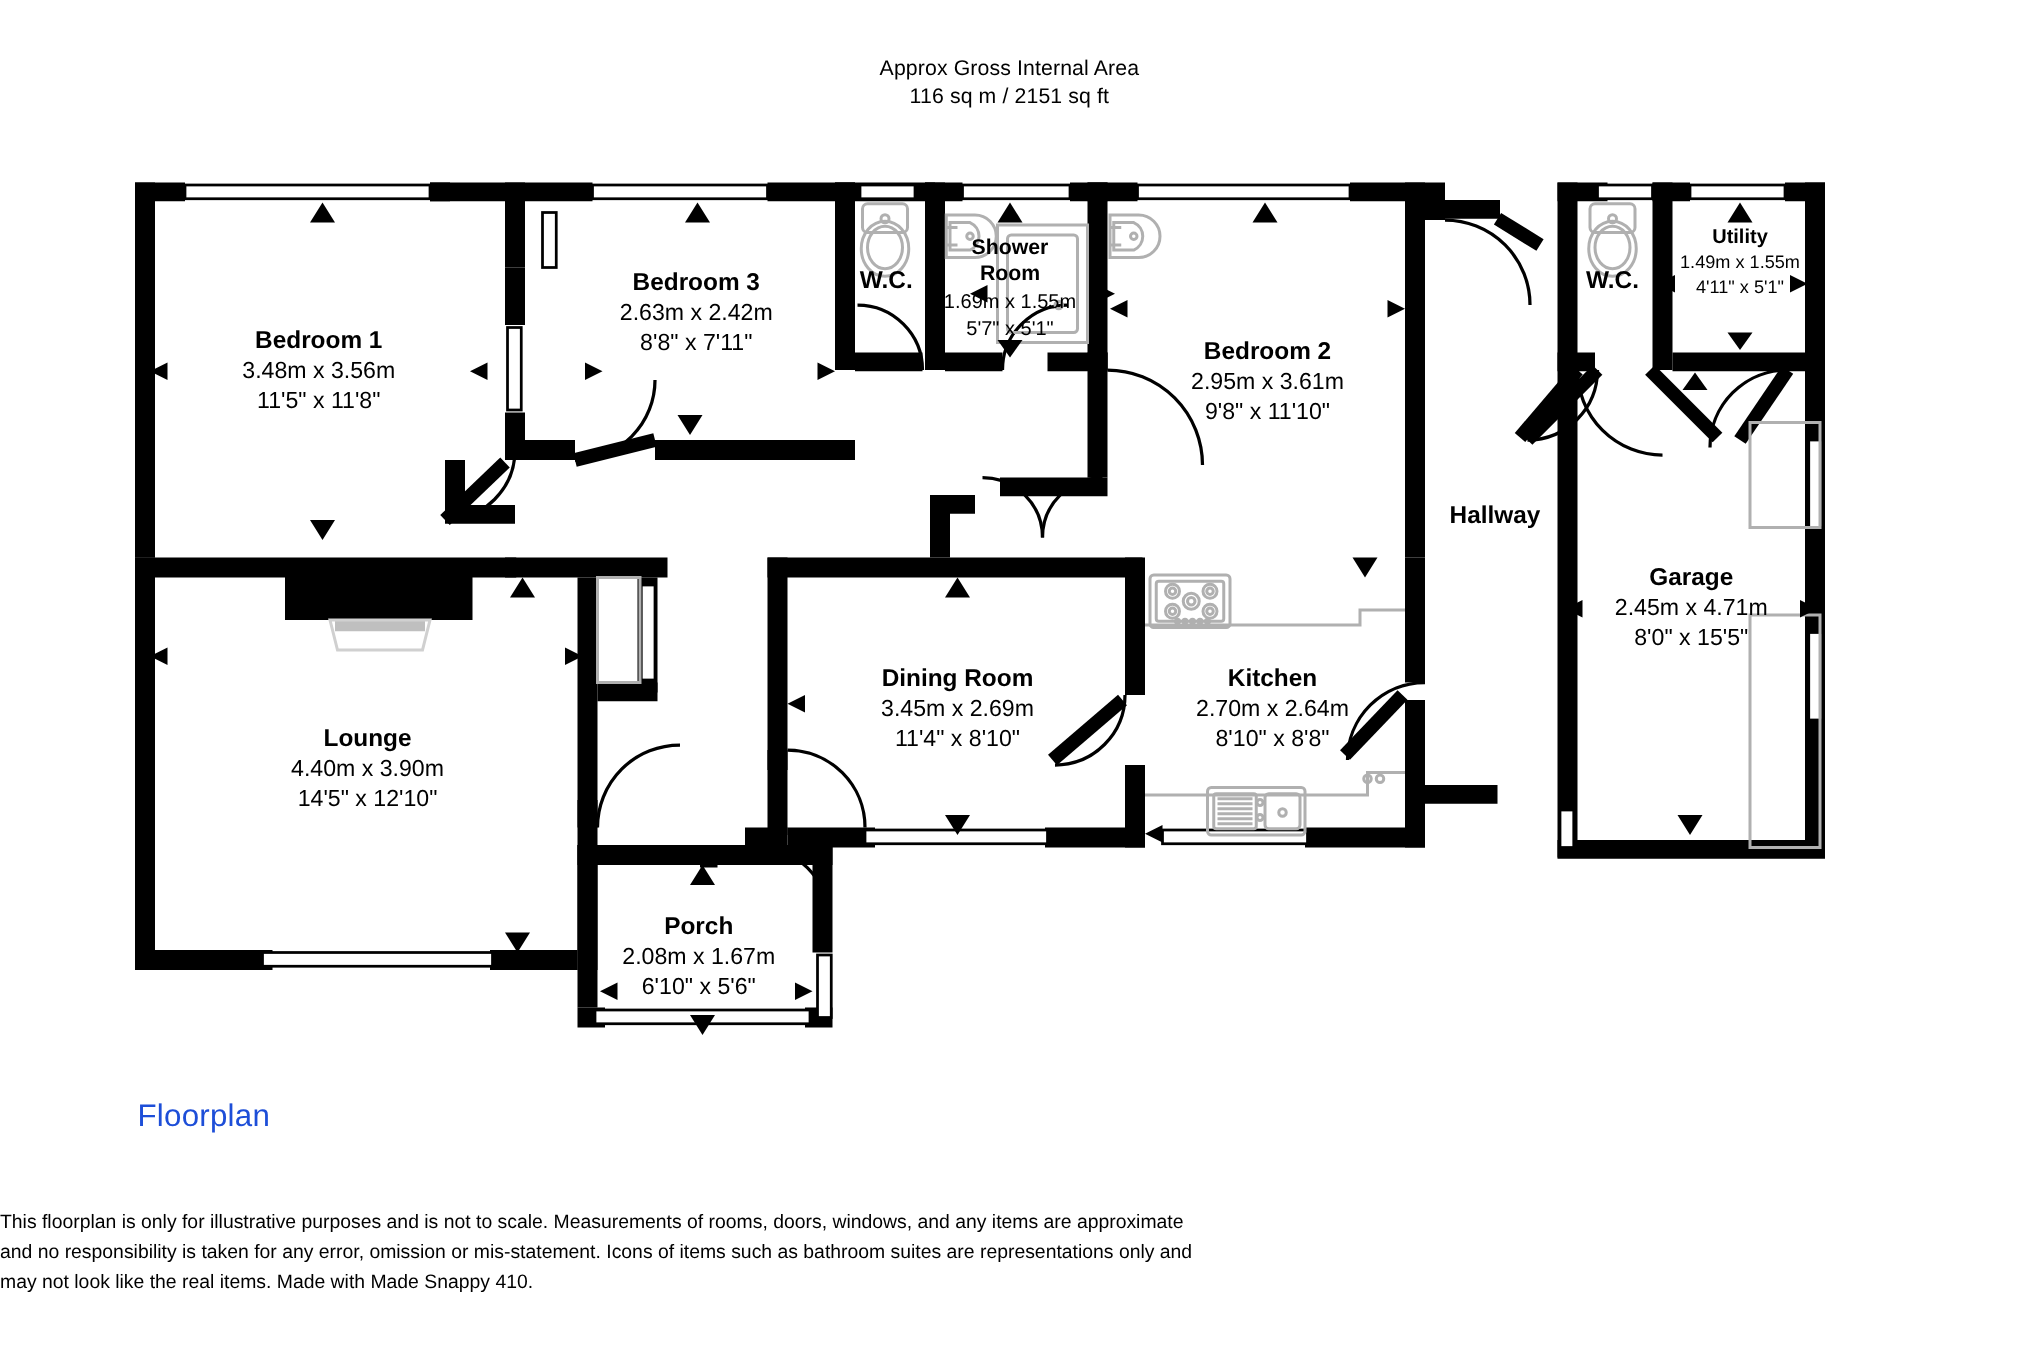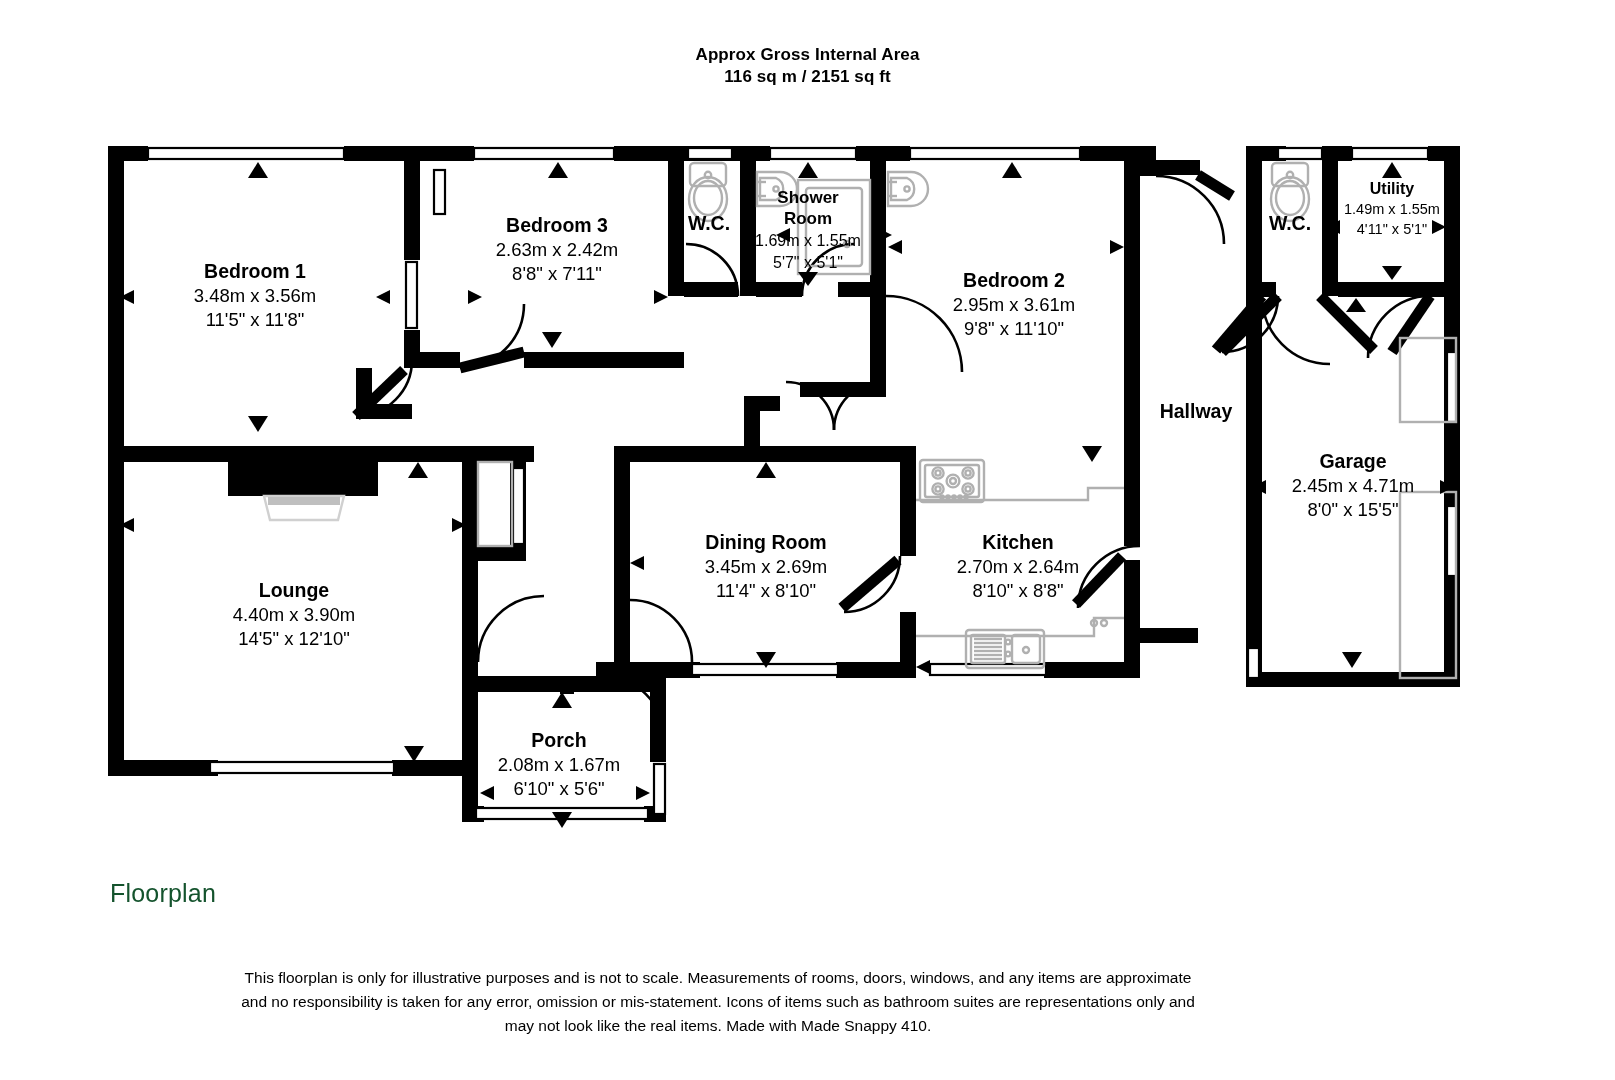--- a/index.html
+++ b/index.html
@@ -18,21 +18,21 @@
 
   .header-block {
     position: absolute;
     top: 44px;
     left: 0;
     width: 1615px;
     text-align: center;
   }
   .header-line {
     font-size: 17px;
-    font-weight: bold;
+    font-weight: normal;
     line-height: 22px;
     letter-spacing: 0.1px;
   }
 
   .plan-wrap {
     position: absolute;
     top: 0;
     left: 0;
     width: 1615px;
     height: 900px;
@@ -55,30 +55,29 @@
   .rm-dim.sm  { font-size: 16px; }
   .rm-name.xs { font-size: 16px; }
   .rm-dim.xs  { font-size: 14.5px; }
 
   .caption {
     position: absolute;
     left: 110px;
     top: 879px;
     font-size: 25px;
     font-weight: normal;
-    color: #14532d;
+    color: #1d4ed8;
     letter-spacing: 0.2px;
   }
 
   .disclaimer {
     position: absolute;
     left: 0;
     top: 966px;
     width: 1436px;
-    text-align: center;
     font-size: 15.5px;
     line-height: 24px;
     color: #000;
   }
   .disclaimer div { white-space: nowrap; }
 </style>
 </head>
 <body>
 
 <div class="header-block">

